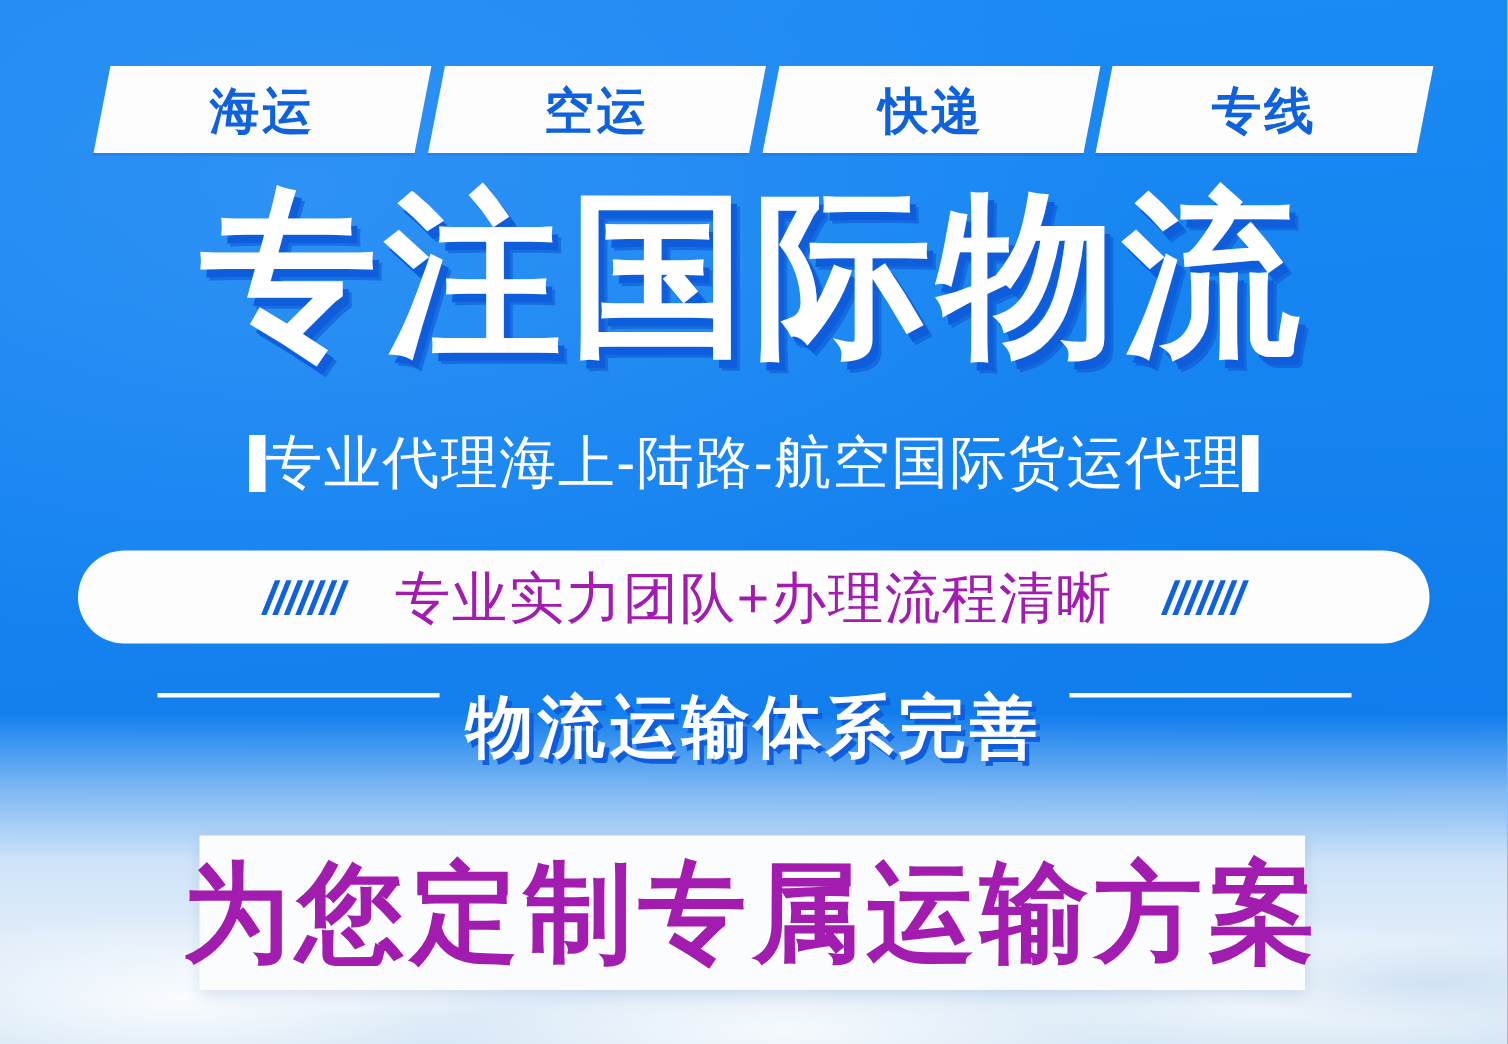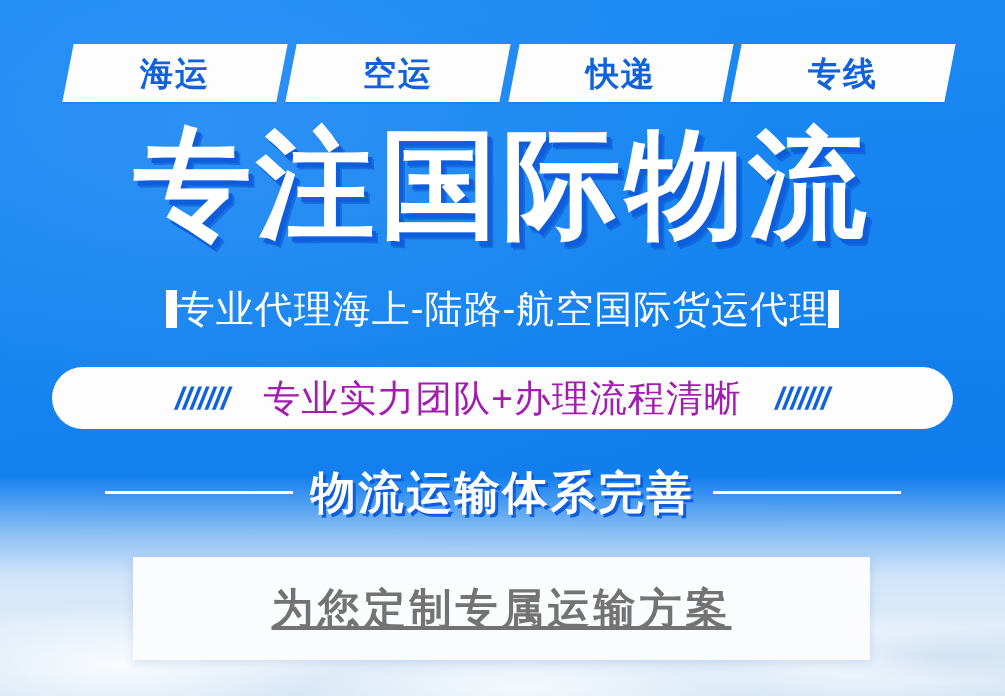--- a/index.html
+++ b/index.html
@@ -162,21 +162,20 @@
   }
 
   
   .rule-row {
     position: absolute;
     left: 0;
     right: 0;
     top: 462px;
     height: 60px;
     display: flex;
-    align-items: center;
     justify-content: center;
     gap: 18px;
   }
   .rule-line {
     width: 188px;
     height: 3px;
     background: #ffffff;
     flex: 0 0 auto;
   }
   .rule-text {
@@ -196,27 +195,26 @@
     top: 557px;
     width: 737px;
     height: 103px;
     background: #fbfcfd;
     display: flex;
     align-items: center;
     justify-content: center;
     box-shadow: 0 3px 10px rgba(8,60,150,.13);
   }
   .bottom-text {
-    color: #737373;
-    font-size: 42px;
+    color: #a21caf;
+    font-size: 72px;
     font-weight: bold;
     letter-spacing: 4px;
     line-height: 1;
     white-space: nowrap;
-    text-decoration: underline;
   }
 </style>
 </head>
 <body>
 
 <div id="banner">
 
   <div class="bg-base"></div>
   <div class="bg-clouds"></div>
   <div class="bg-clouds2"></div>

